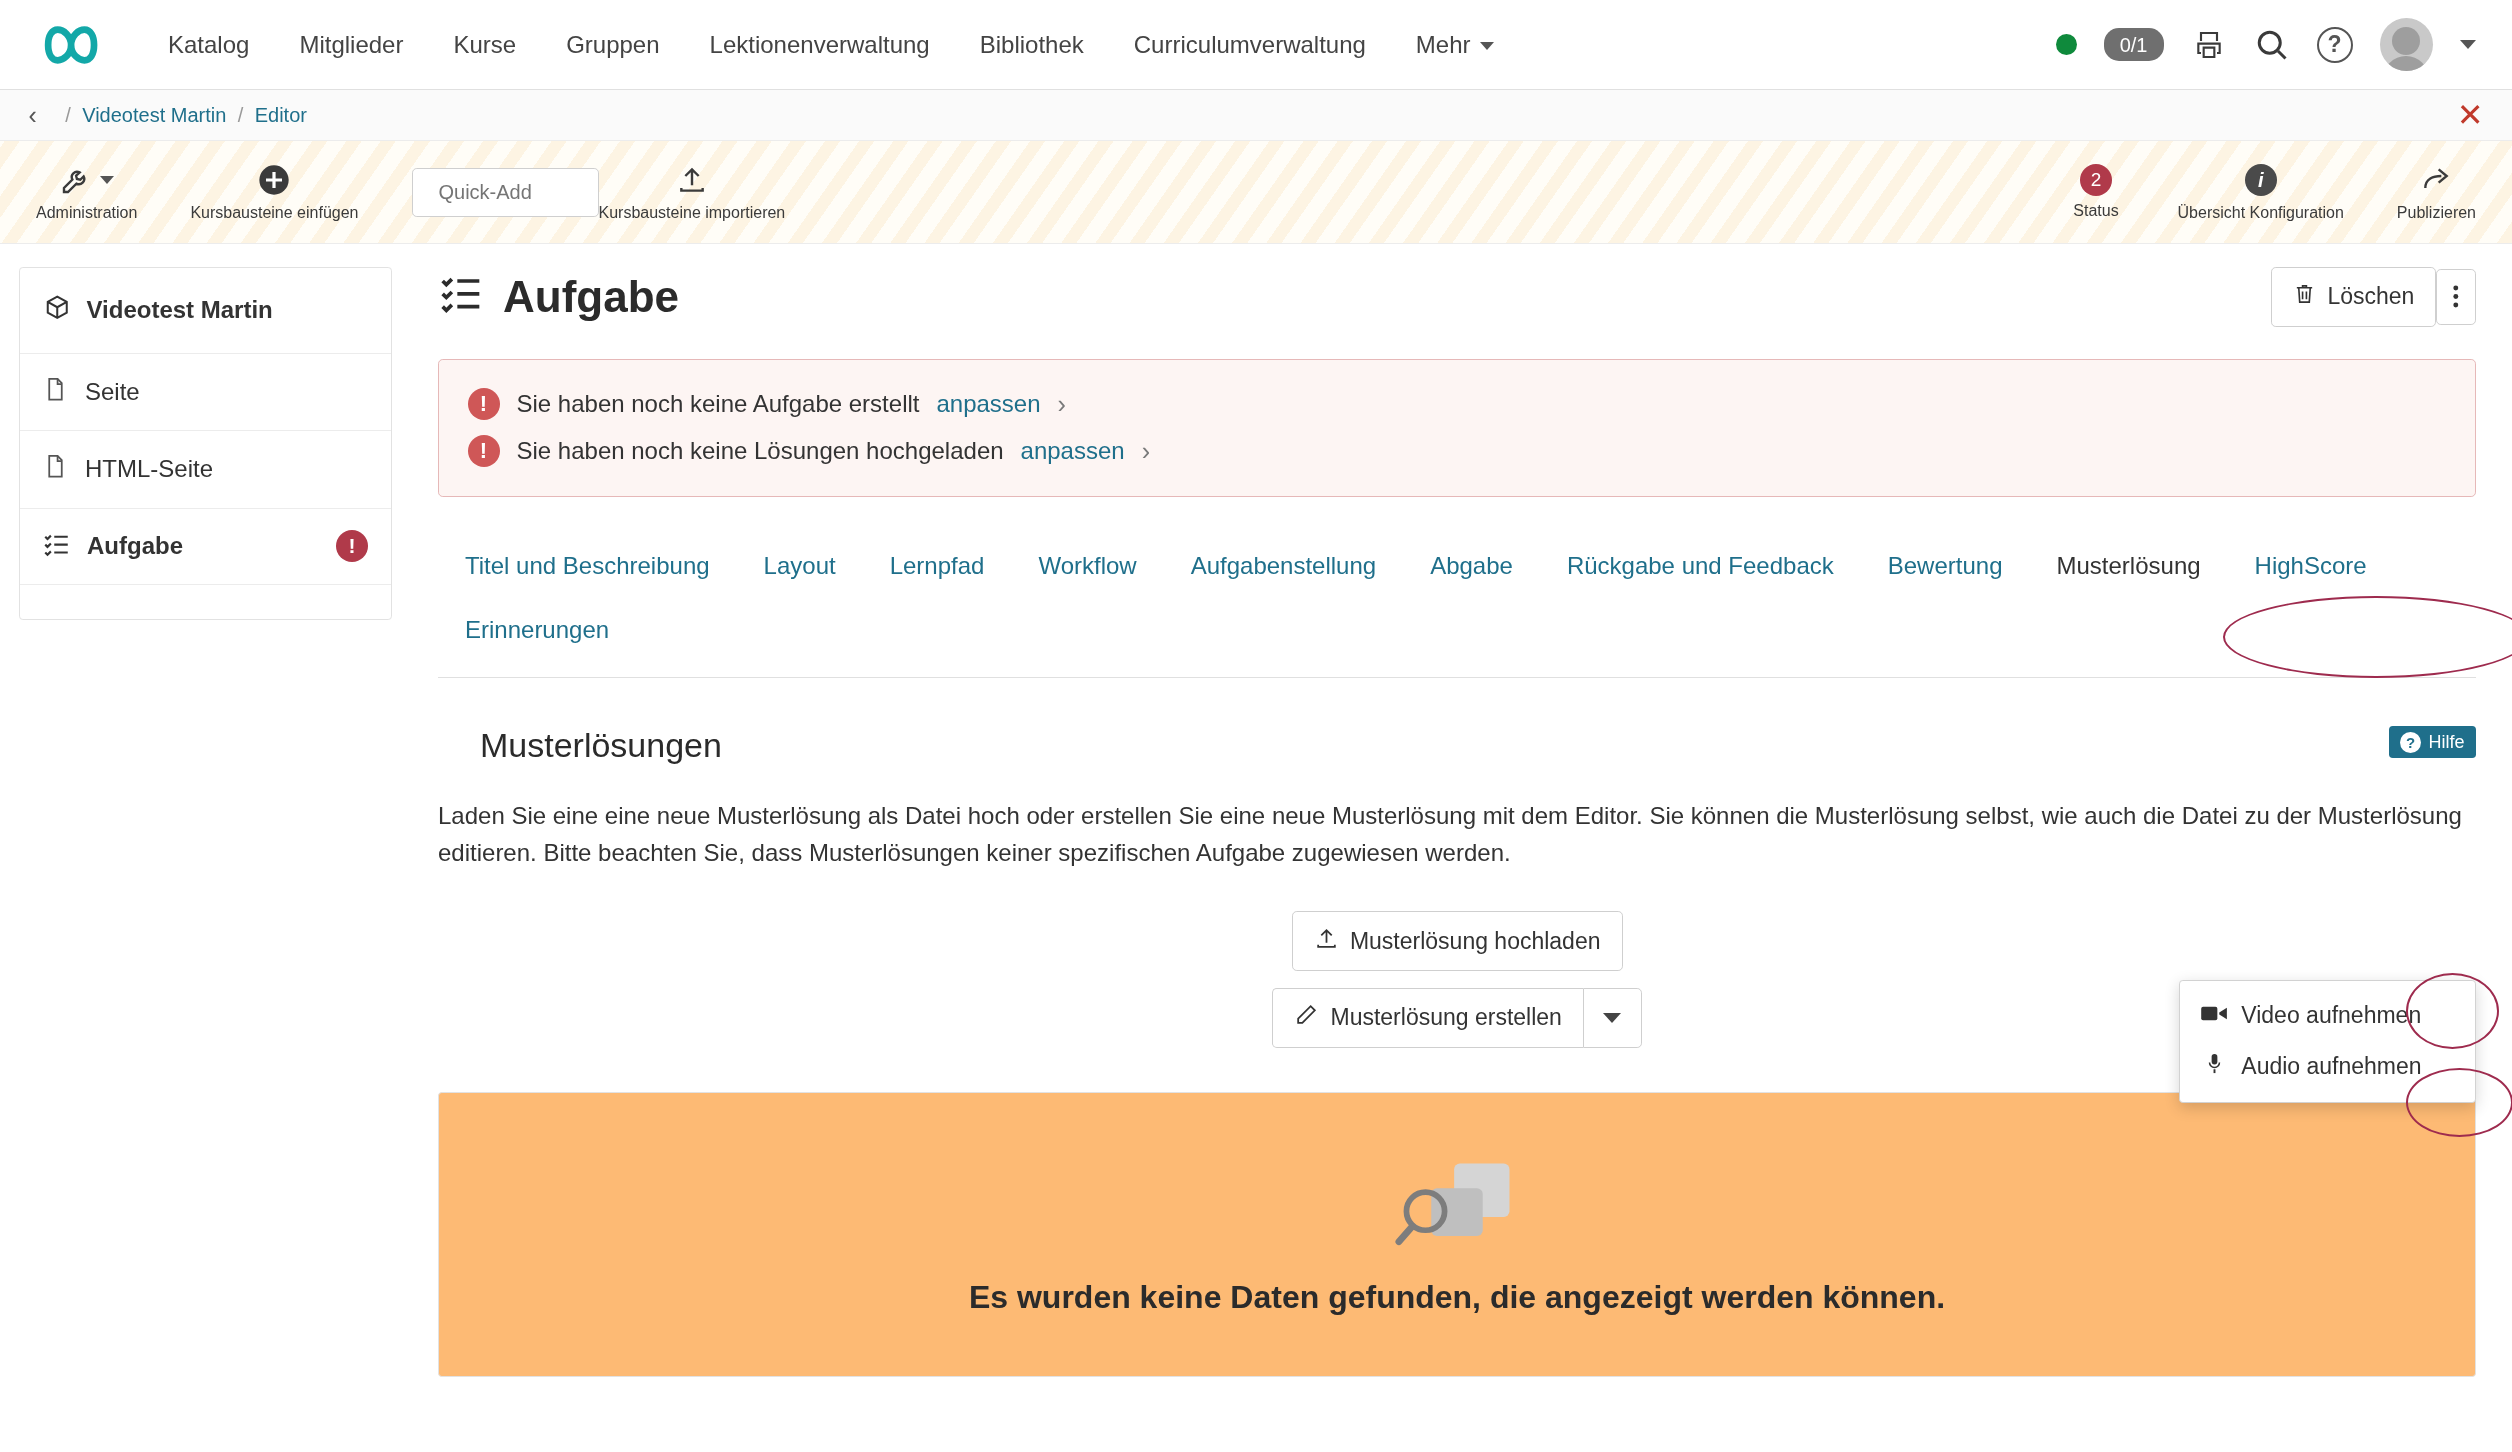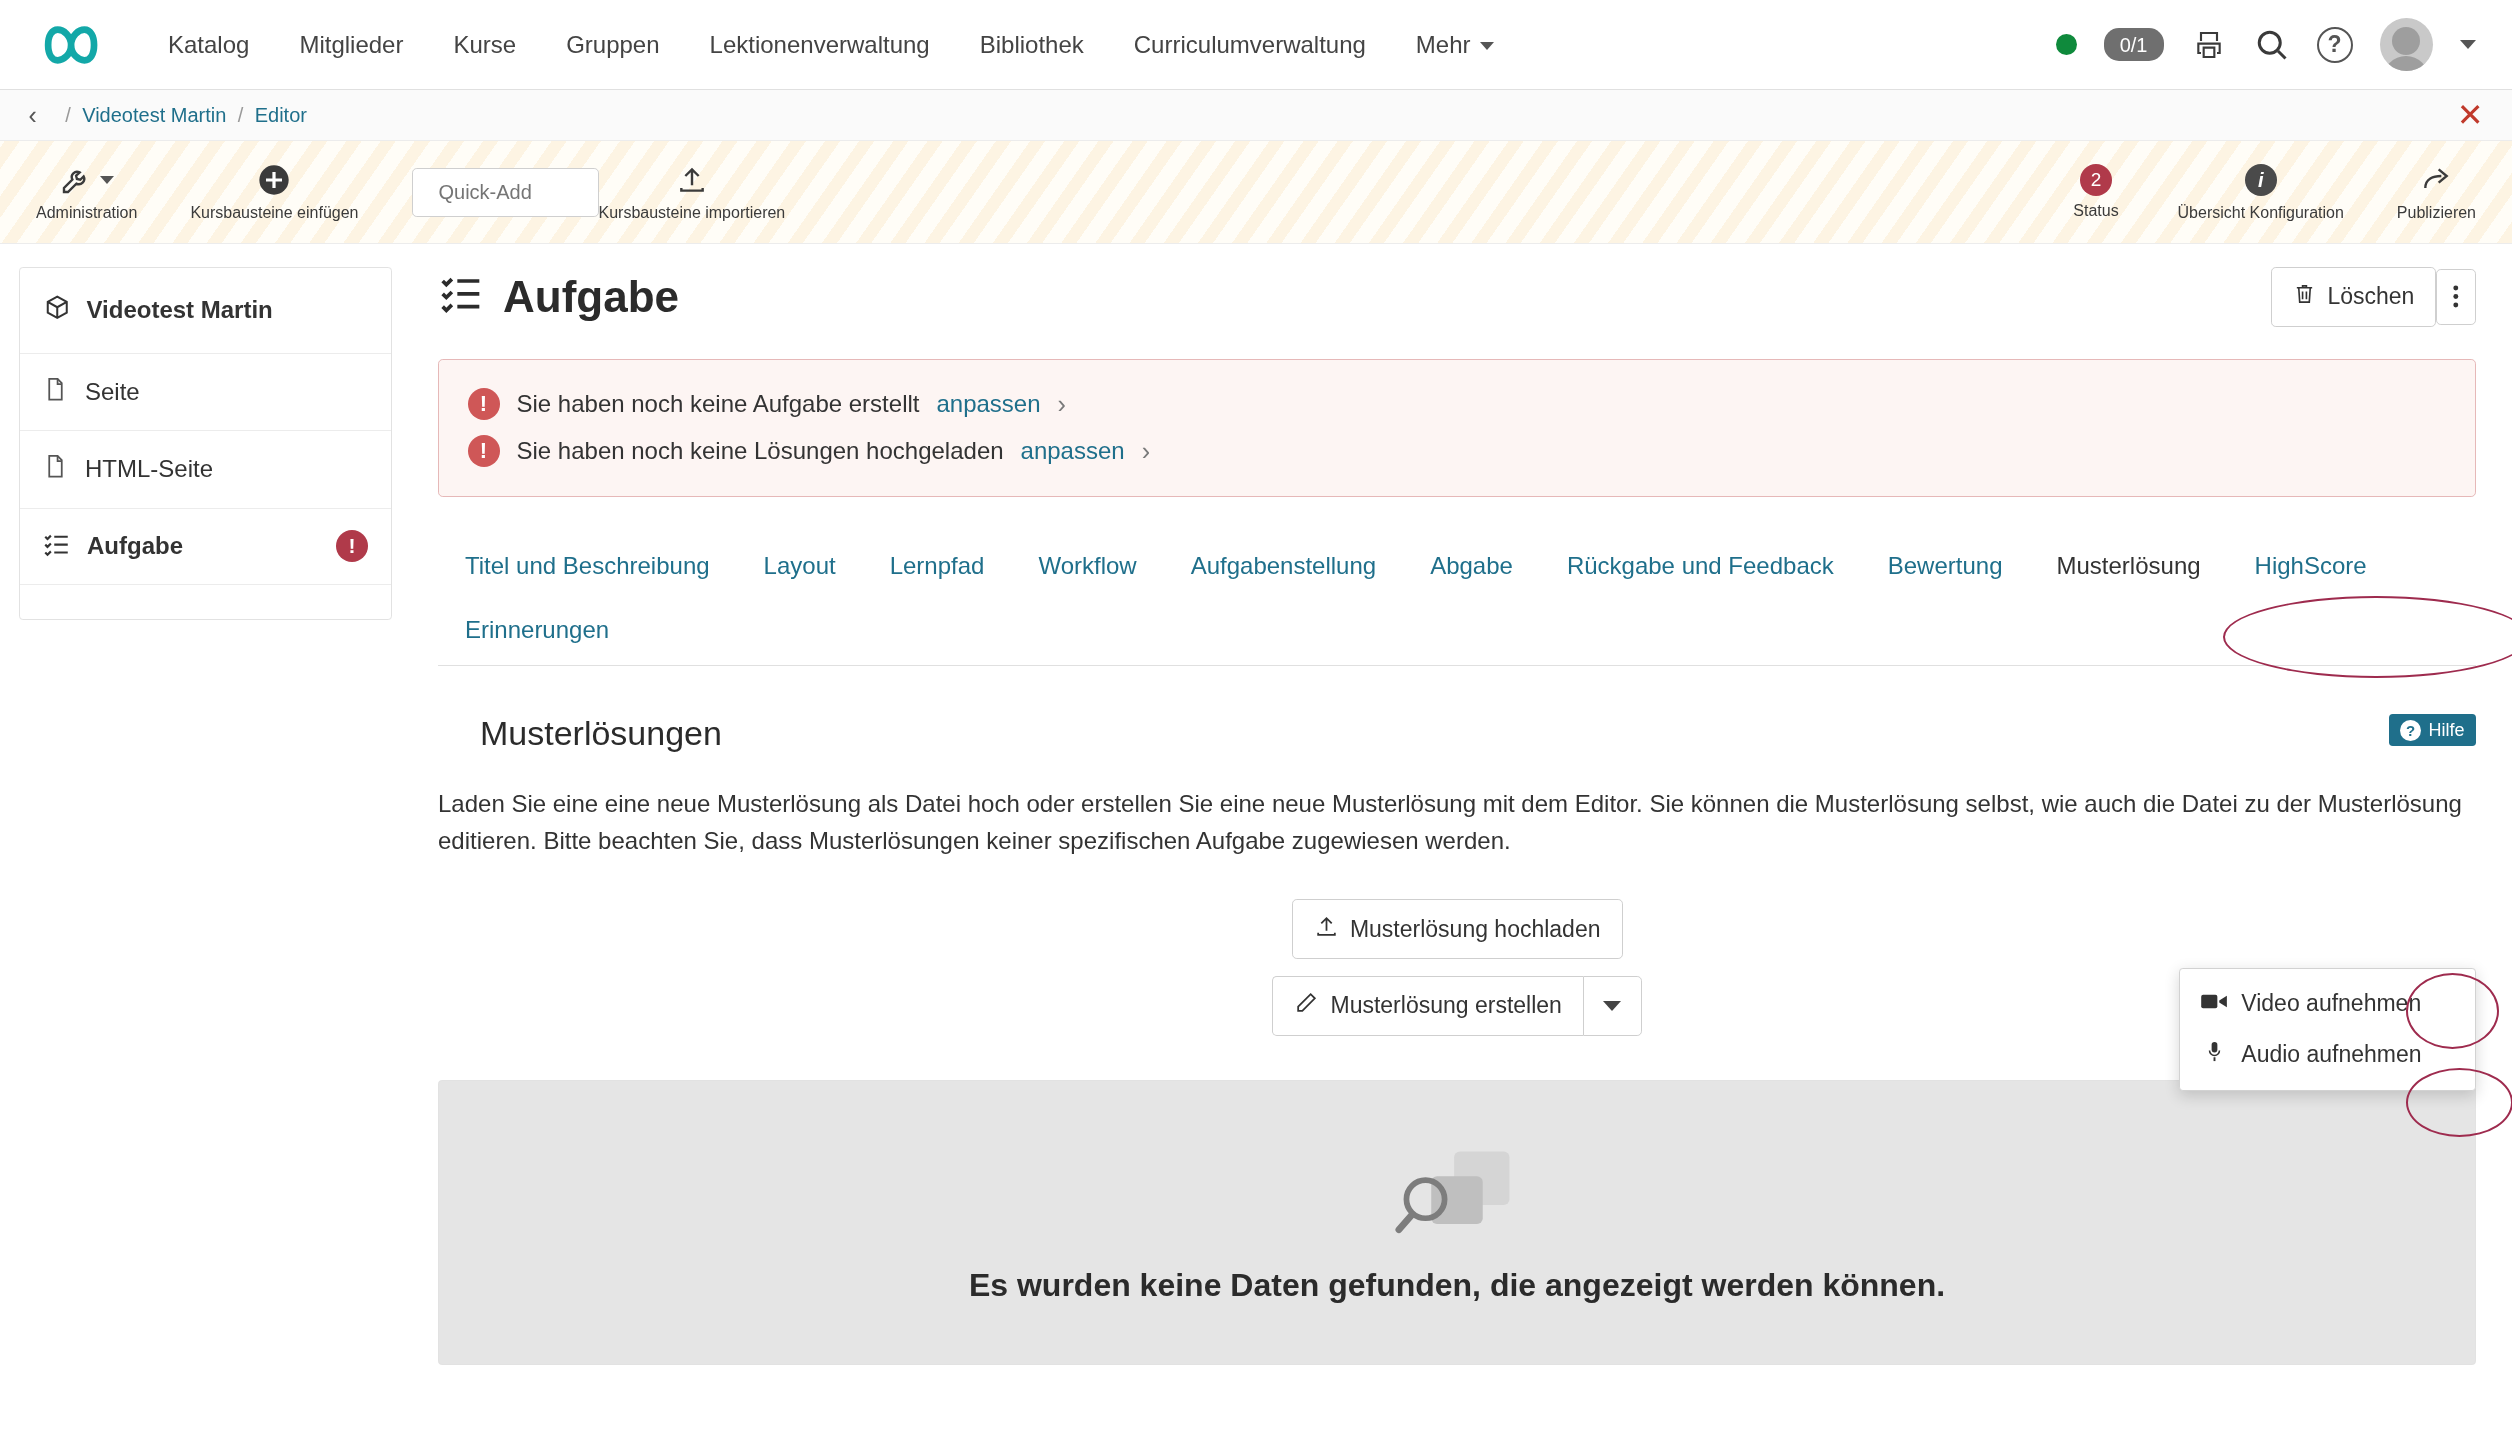--- a/index.html
+++ b/index.html
@@ -325,21 +325,21 @@
     flex: 0 0 auto;
   }
   .alert-link { color: #1f6f8b; cursor: pointer; }
   .alert-chev { color: #7a7a7a; font-size: 25px; }
 
   
   .tabs {
     display: flex;
     flex-wrap: wrap;
     border-bottom: 1px solid #e0e0e0;
-    padding-bottom: 0;
+    padding-bottom: 12px;
     margin-bottom: 0;
     row-gap: 0;
   }
   .tab {
     font-size: 24px;
     color: #1f6f8b;
     padding: 15px 27px 21px 27px;
     cursor: pointer;
     white-space: nowrap;
     position: relative;
@@ -446,21 +446,21 @@
   .empty-panel {
     border: 1px solid #e2e2e2;
     border-radius: 3.8px;
     margin-top: 44px;
     height: 285px;
     display: flex;
     flex-direction: column;
     align-items: center;
     justify-content: center;
     gap: 19px;
-    background: #e5e5e5;
+    background: #fdba74;
   }
   .empty-text {
     font-size: 32px;
     font-weight: bold;
     color: #2b2b2b;
   }
 
   
   .ellipse {
     position: absolute;

